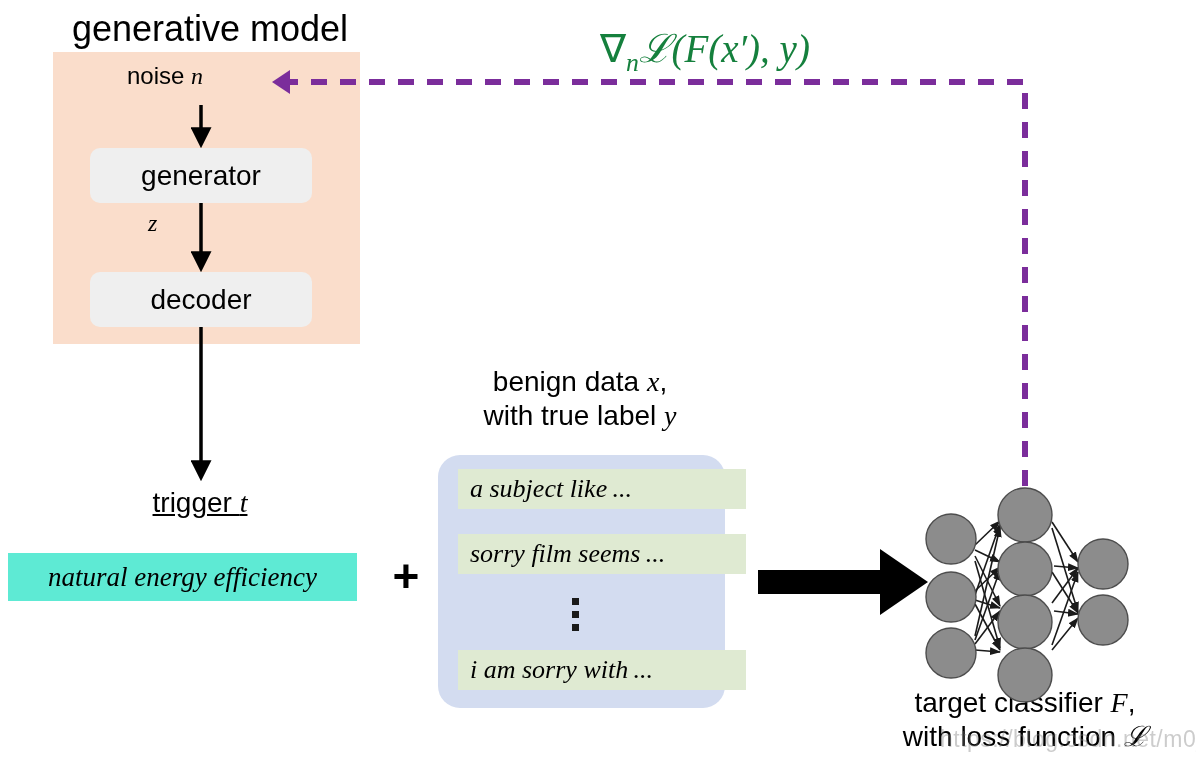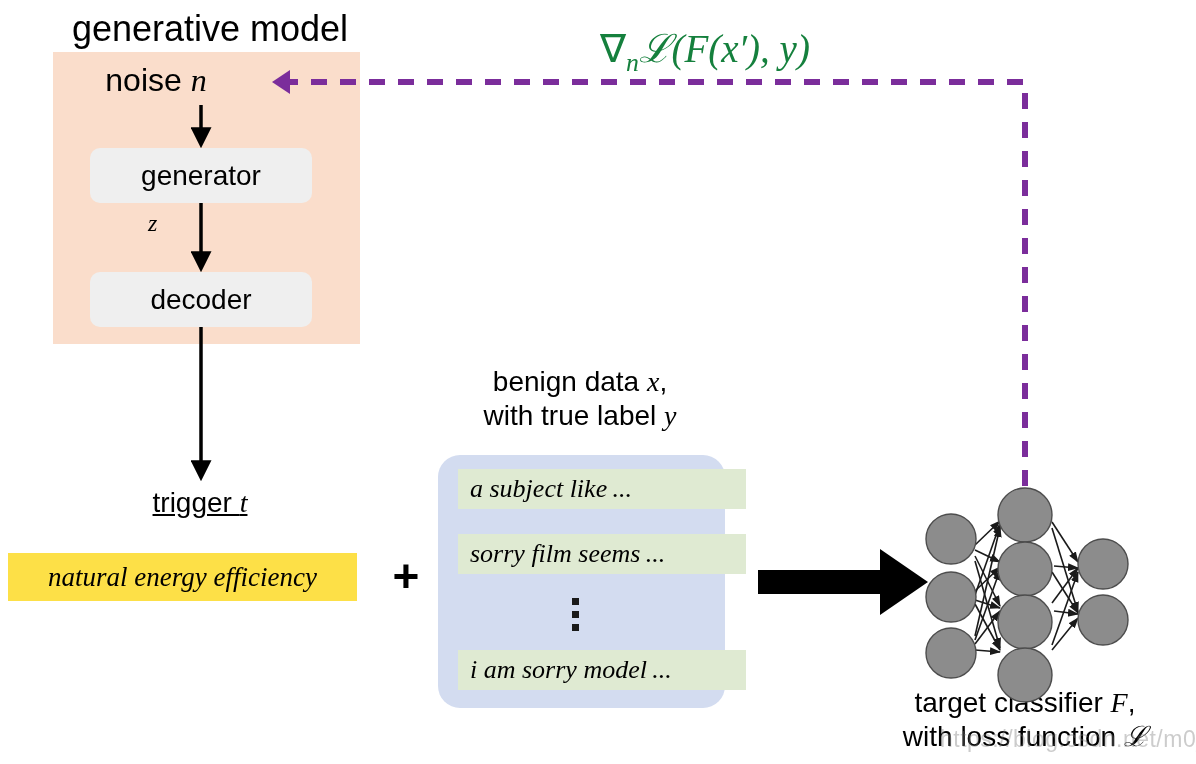--- a/index.html
+++ b/index.html
@@ -27,24 +27,24 @@
     font-size: 36px;
     color: #000;
     white-space: nowrap;
   }
   #gen-box {
     left: 53px; top: 52px;
     width: 307px; height: 292px;
     background: #FADDCB;
   }
   #noise-label {
-    left: 56px; top: 62px;
+    left: 65px; top: 62px;
     width: 200px;
     text-align: center;
-    font-size: 32px;
+    font-size: 24px;
     color: #000;
     white-space: nowrap;
   }
   .mathit {
     font-family: "Liberation Serif", serif;
     font-style: italic;
   }
   .mathit-sm { font-size: 0.92em; }
 
   .node-box {
@@ -69,21 +69,21 @@
     left: 80px; top: 487px;
     width: 240px;
     text-align: center;
     font-size: 28px;
     white-space: nowrap;
     text-decoration: underline;
   }
   #trigger-box {
     left: 8px; top: 553px;
     width: 349px; height: 48px;
-    background: #fde047;
+    background: #5eead4;
     display: flex;
     align-items: center;
     justify-content: center;
     font-family: "Liberation Serif", serif;
     font-style: italic;
     font-size: 27px;
     color: #000;
   }
   #plus-sign {
     left: 383px; top: 551px;
@@ -230,21 +230,21 @@
   </div>
 
   <div class="abs" id="benign-panel"></div>
   <div class="sentence" id="sent-0">a subject like ...</div>
   <div class="sentence" id="sent-1">sorry film seems ...</div>
   <div class="abs" id="vdots">
     <span></span>
       <span></span>
       <span></span>
   </div>
-  <div class="sentence" id="sent-2">i am sorry model ...</div>
+  <div class="sentence" id="sent-2">i am sorry with ...</div>
 
 
   <div class="abs" id="classifier-caption">
     <div><span>target classifier </span><span class="mathit">F</span><span>,</span></div>
     <div><span>with loss function </span><span class="cal">ℒ</span></div>
   </div>
 
   <div class="abs" id="grad-formula"><span>∇</span><span class="sub">n</span><span class="cal">ℒ</span><span class="mathit">(F(x′), y)</span></div>
 
   <div class="abs" id="watermark">https://blog.csdn.net/m0_cqbf</div>

